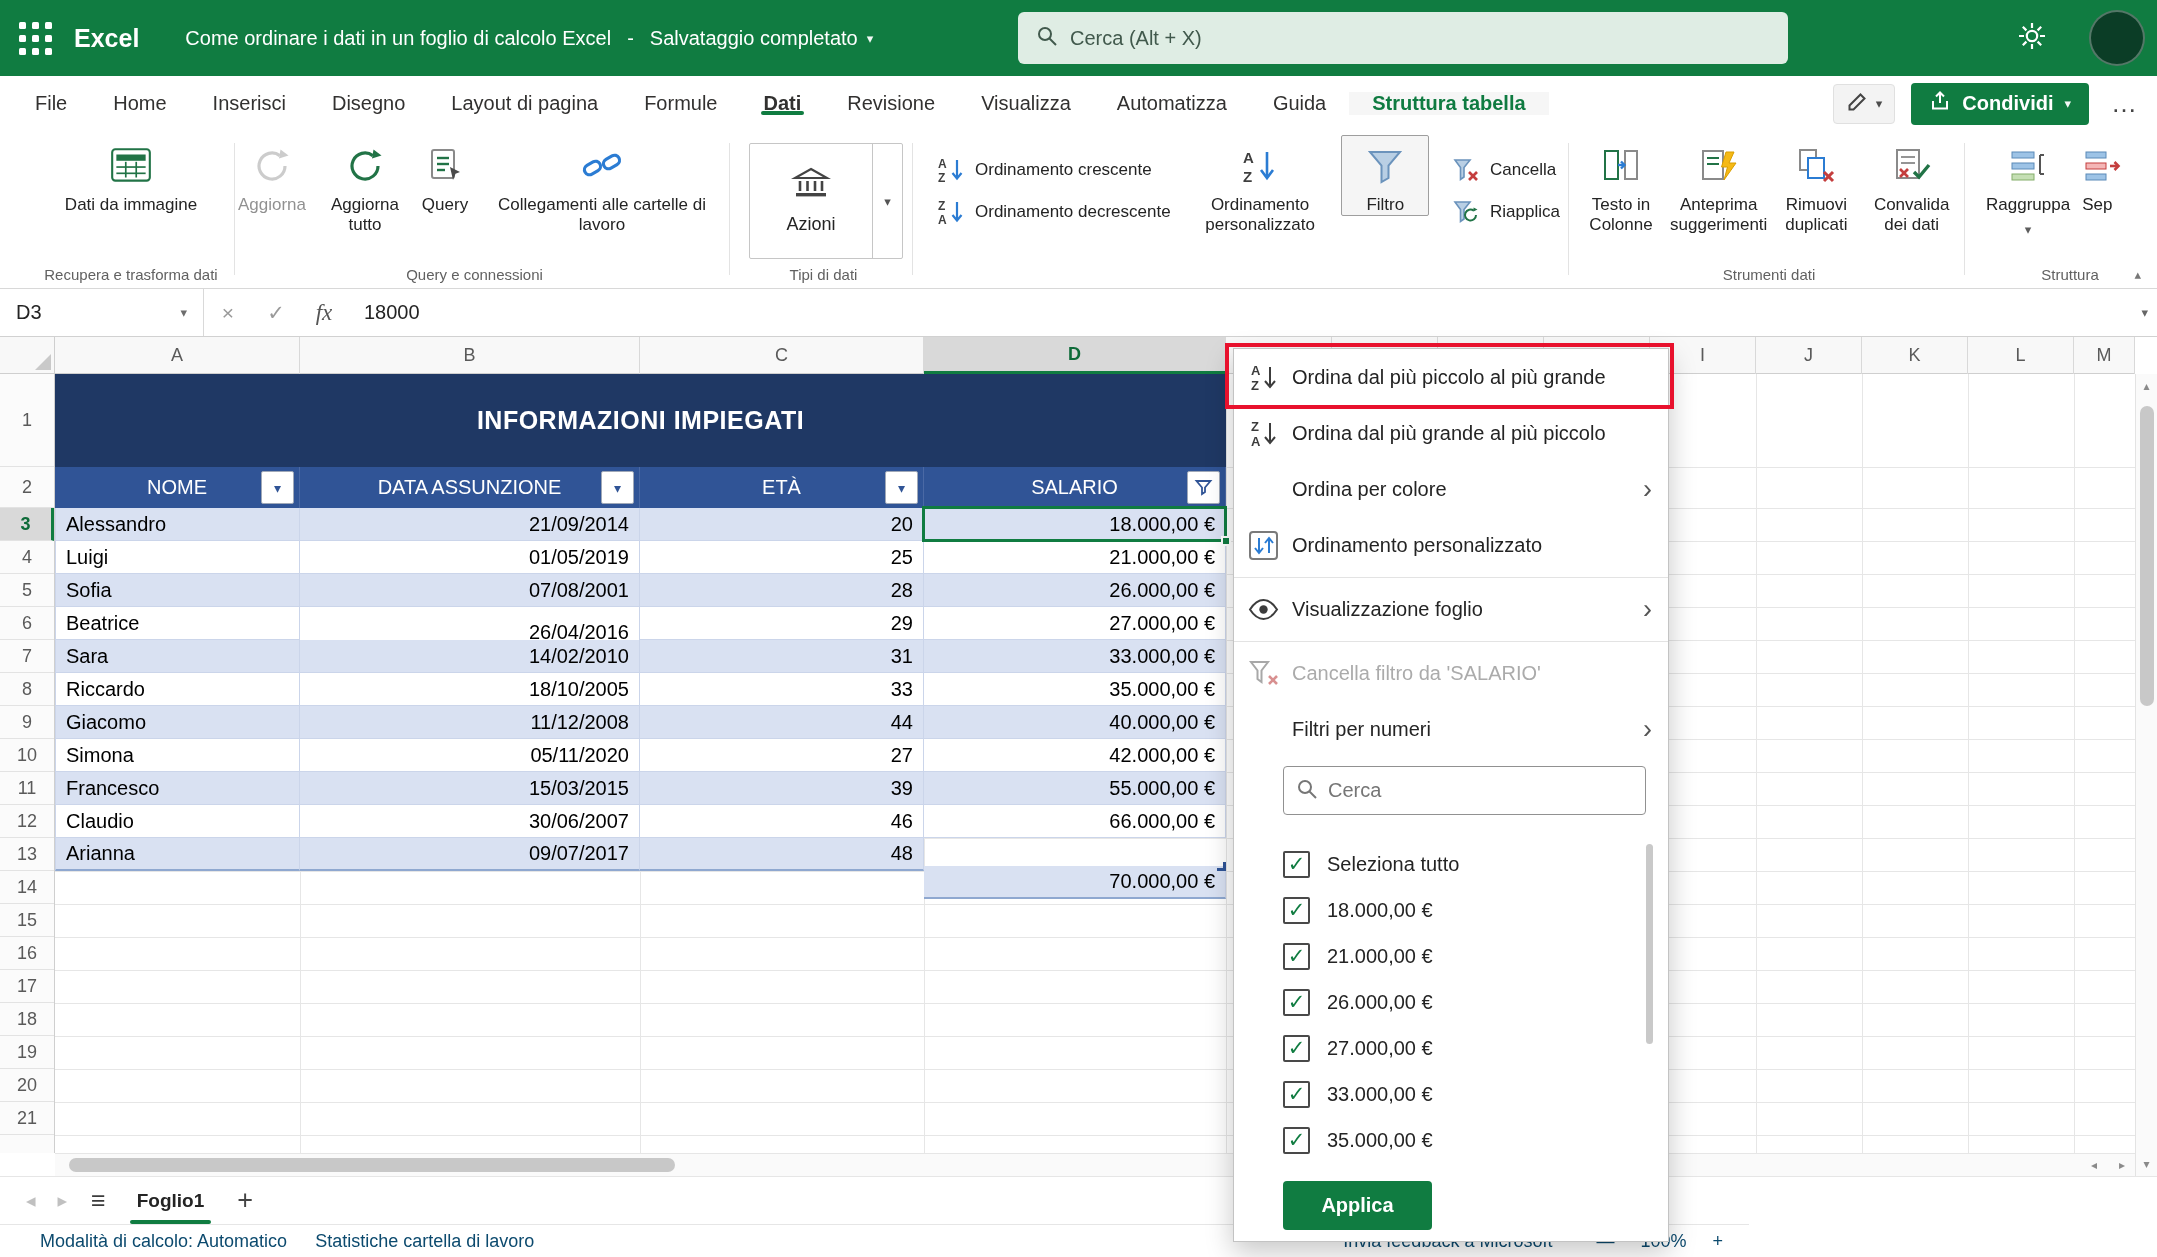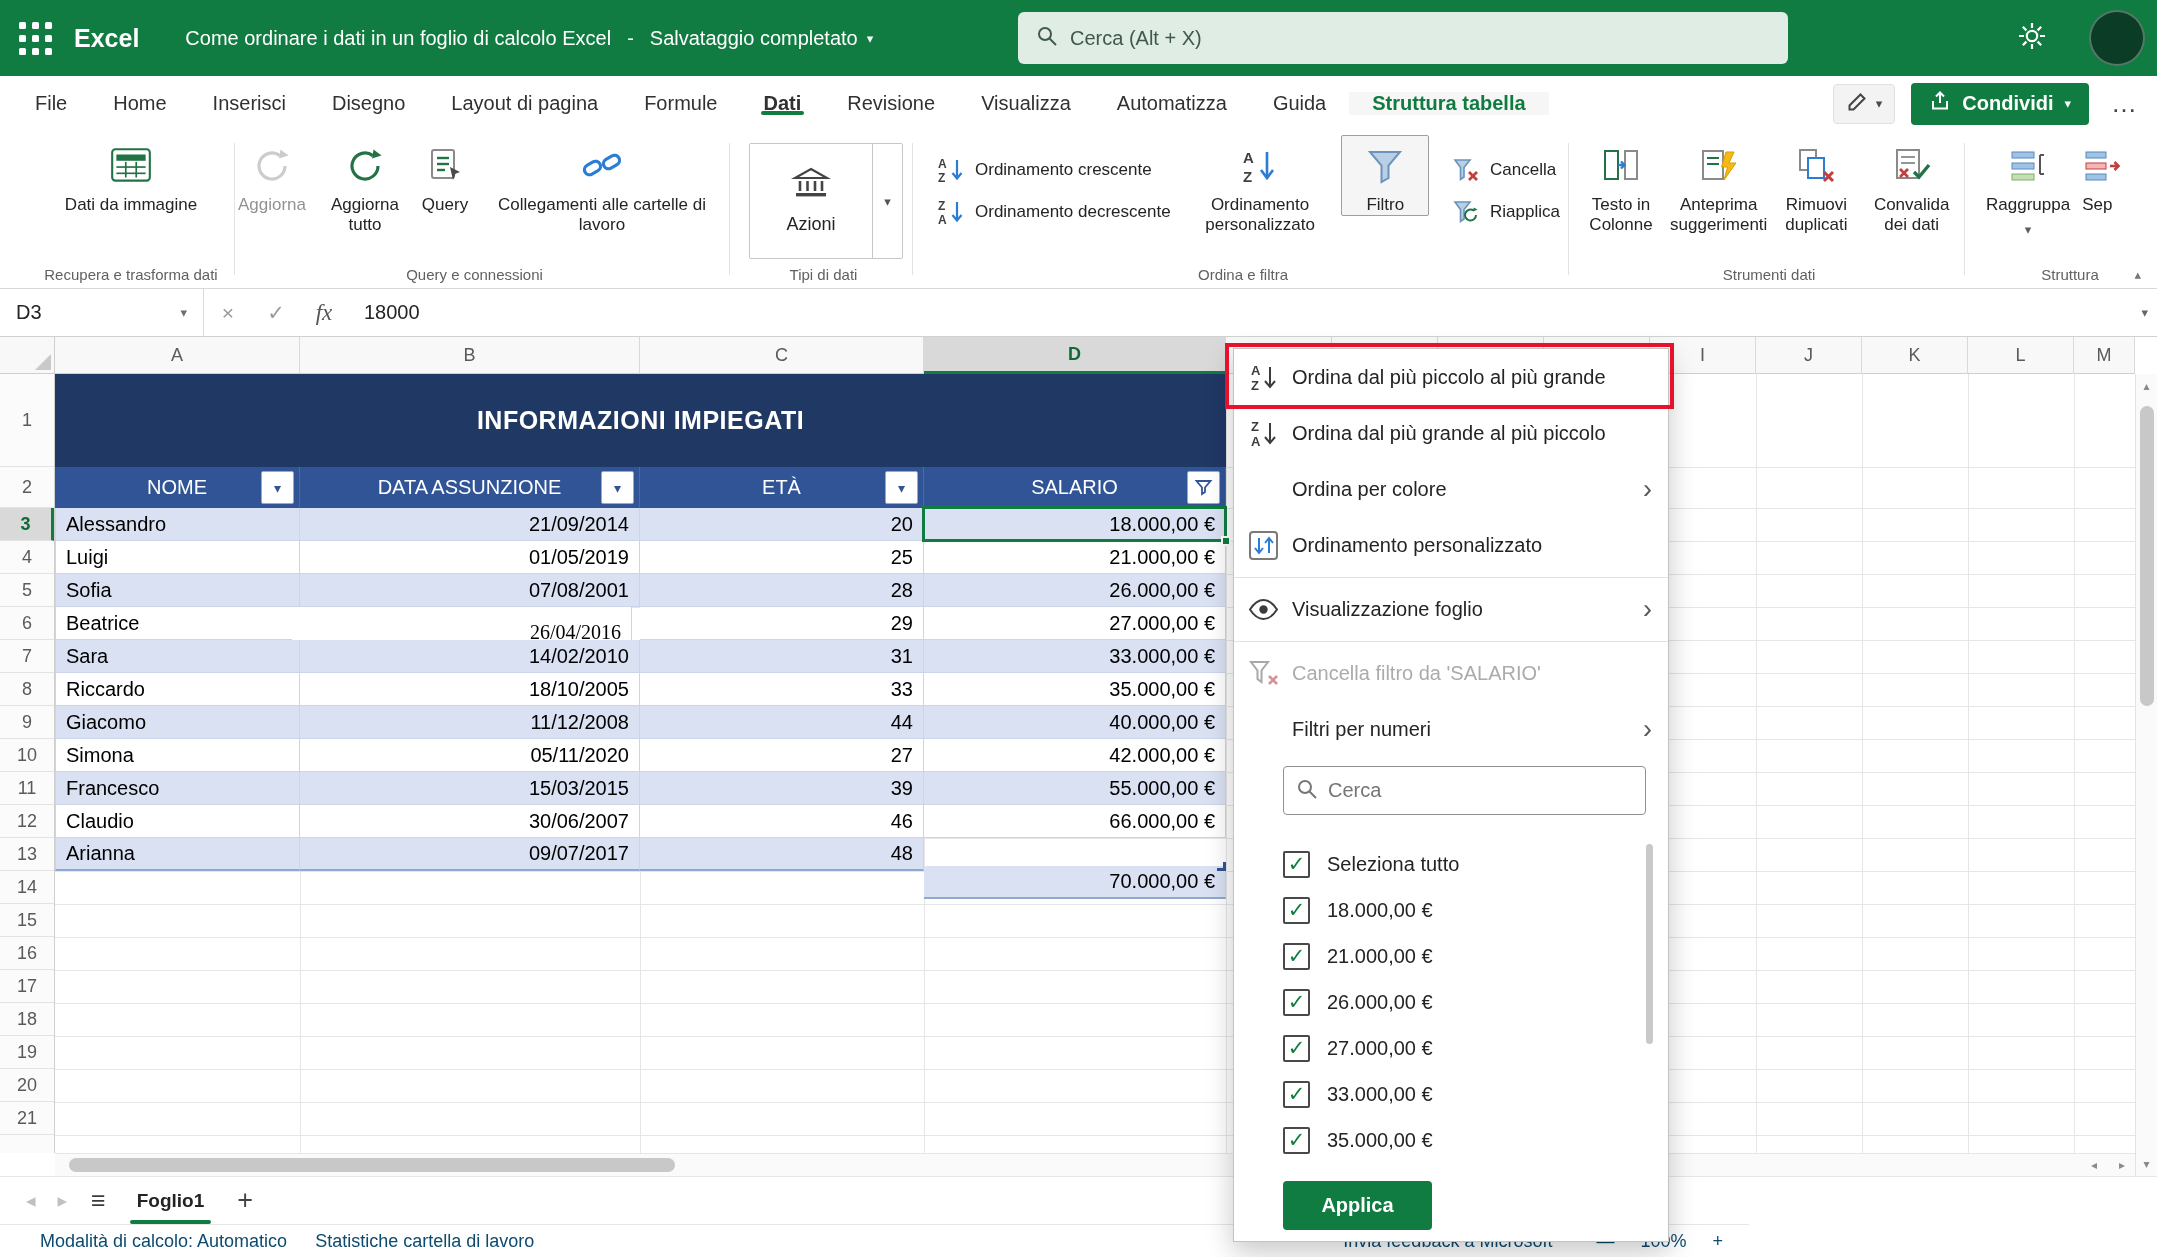--- a/index.html
+++ b/index.html
@@ -363,21 +363,20 @@
                 <svg width="26" height="26" viewBox="0 0 26 26">
                   <path d="M2 3h15l-6 7.5V20l-3.5 2.5V10.5z" fill="#B9CFE4" stroke="#6B93BC" stroke-width="1.6"></path>
                   <path d="M23 16a5.5 5.5 0 1 1-2.2-4.4" fill="none" stroke="#217346" stroke-width="2"></path>
                   <polygon points="20.5,8.5 24.5,10.5 20.5,12.5" fill="#217346"></polygon>
                 </svg>
               </span>
             <span>Riapplica</span>
           </div>
         </div>
       </div>
-      <div class="glabel">Ordina e filtra</div>
     </div>
     <div class="gdiv" style="left:1568px"></div>
 
     <div class="rgroup" style="left:1574px;width:390px">
       <div class="gbody" style="padding-left:4px">
         <div class="bb" style="width:92px">
           <span class="ricon">
               <svg width="40" height="40" viewBox="0 0 40 40">
                 <rect x="4" y="5" width="13" height="28" fill="#FFF" stroke="#217346" stroke-width="2"></rect>
                 <rect x="24" y="5" width="12" height="28" fill="#FFF" stroke="#8A8A8A" stroke-width="2"></rect>
@@ -583,21 +582,21 @@
       <div class="tc band al-right" style="left: 924px; top: 508px; width: 302px; height: 33px;">18.000,00 €</div>
       <div class="tc al-left first" style="left: 55px; top: 541px; width: 245px; height: 33px;">Luigi</div>
       <div class="tc al-right" style="left: 300px; top: 541px; width: 340px; height: 33px;">01/05/2019</div>
       <div class="tc al-right" style="left: 640px; top: 541px; width: 284px; height: 33px;">25</div>
       <div class="tc al-right" style="left: 924px; top: 541px; width: 302px; height: 33px;">21.000,00 €</div>
       <div class="tc band al-left first" style="left: 55px; top: 574px; width: 245px; height: 33px;">Sofia</div>
       <div class="tc band al-right" style="left: 300px; top: 574px; width: 340px; height: 33px;">07/08/2001</div>
       <div class="tc band al-right" style="left: 640px; top: 574px; width: 284px; height: 33px;">28</div>
       <div class="tc band al-right" style="left: 924px; top: 574px; width: 302px; height: 33px;">26.000,00 €</div>
       <div class="tc al-left first" style="left: 55px; top: 607px; width: 245px; height: 33px;">Beatrice</div>
-      <div class="tc al-right" style="left: 292px; top: 607px; width: 340px; height: 51px; font-family: Liberation Serif, serif;">26/04/2016</div>
+      <div class="tc al-right" style="left: 300px; top: 607px; width: 340px; height: 51px;">26/04/2016</div>
       <div class="tc al-right" style="left: 640px; top: 607px; width: 284px; height: 33px;">29</div>
       <div class="tc al-right" style="left: 924px; top: 607px; width: 302px; height: 33px;">27.000,00 €</div>
       <div class="tc band al-left first" style="left: 55px; top: 640px; width: 245px; height: 33px;">Sara</div>
       <div class="tc band al-right" style="left: 300px; top: 640px; width: 340px; height: 33px;">14/02/2010</div>
       <div class="tc band al-right" style="left: 640px; top: 640px; width: 284px; height: 33px;">31</div>
       <div class="tc band al-right" style="left: 924px; top: 640px; width: 302px; height: 33px;">33.000,00 €</div>
       <div class="tc al-left first" style="left: 55px; top: 673px; width: 245px; height: 33px;">Riccardo</div>
       <div class="tc al-right" style="left: 300px; top: 673px; width: 340px; height: 33px;">18/10/2005</div>
       <div class="tc al-right" style="left: 640px; top: 673px; width: 284px; height: 33px;">33</div>
       <div class="tc al-right" style="left: 924px; top: 673px; width: 302px; height: 33px;">35.000,00 €</div>

